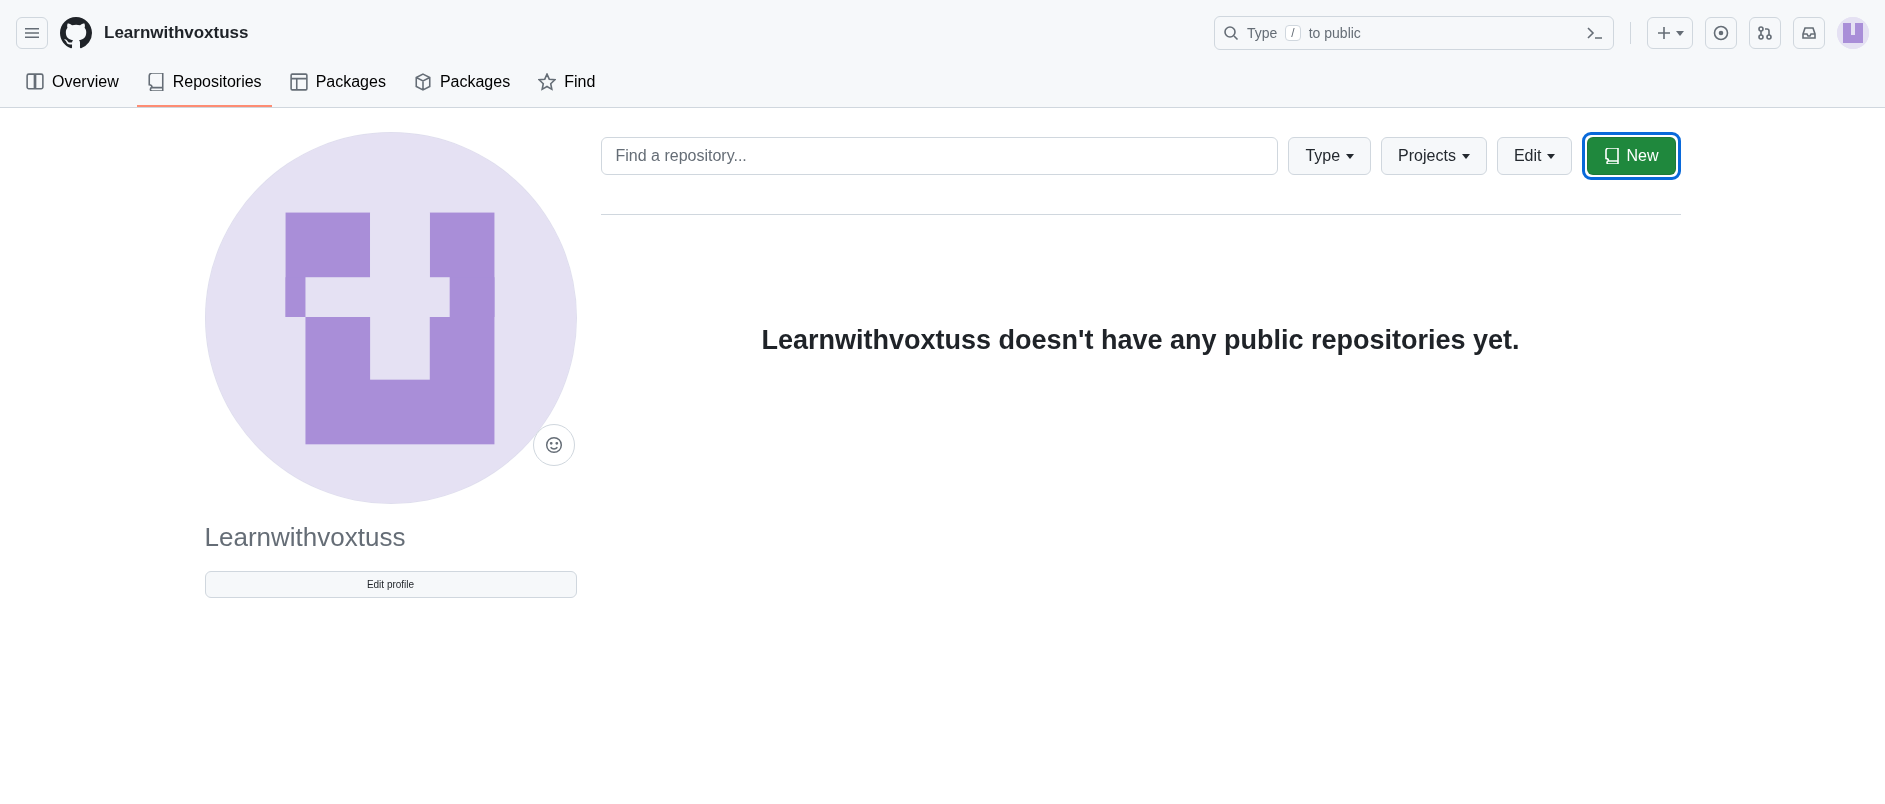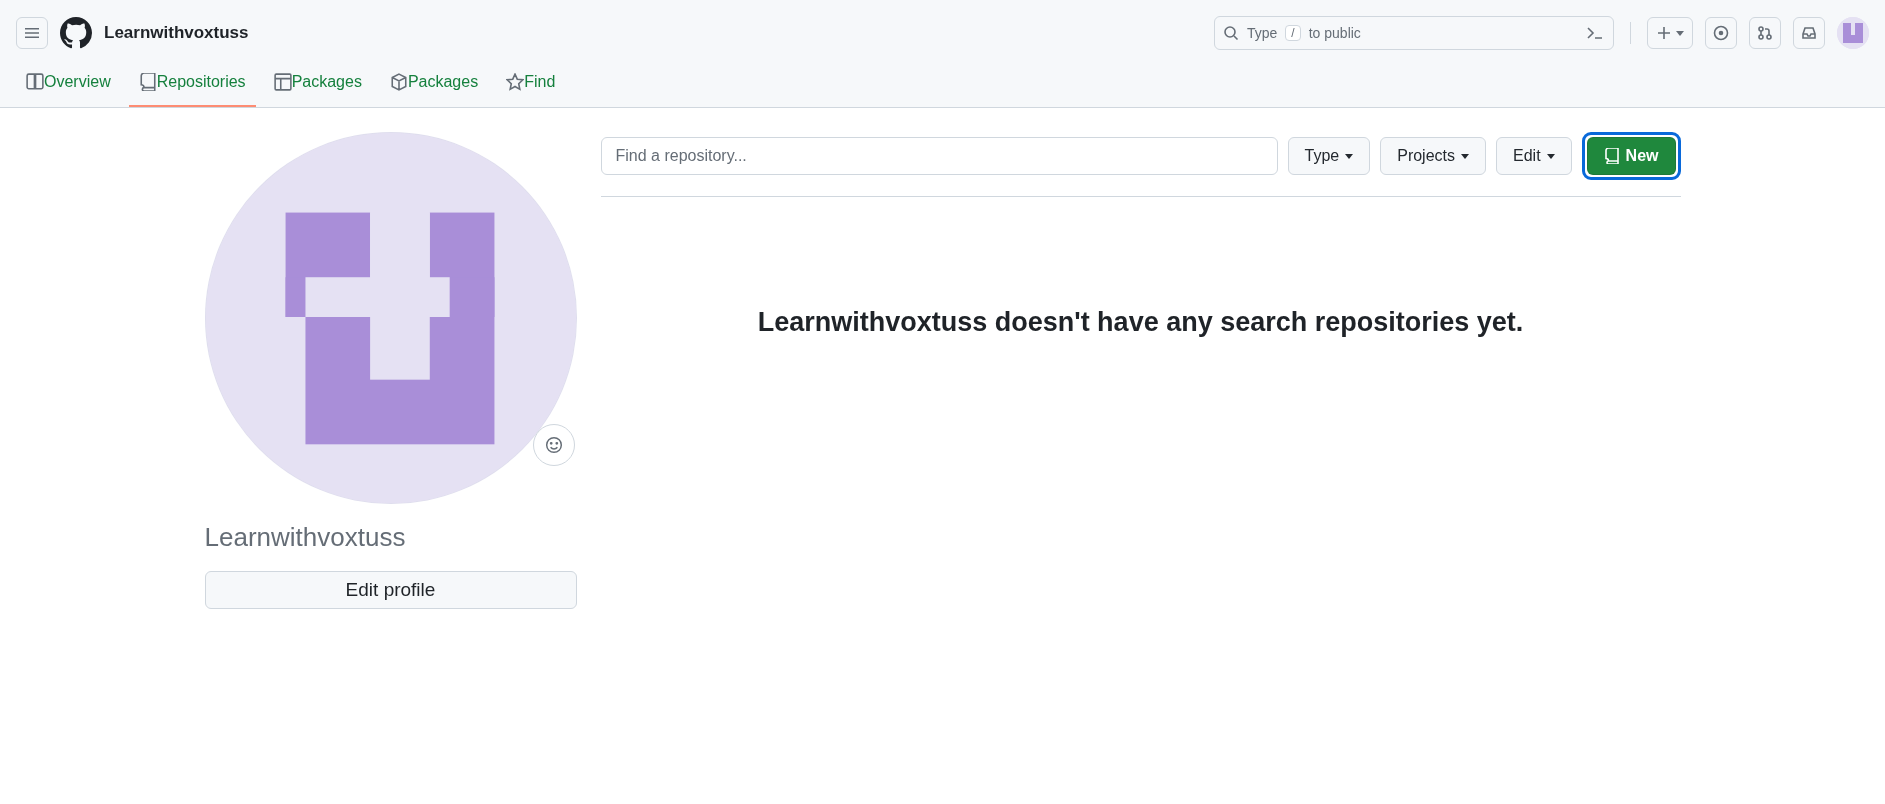--- a/index.html
+++ b/index.html
@@ -78,23 +78,23 @@
     cursor:pointer;
   }
   .nav-tabs {
     background:#f6f8fa;
     border-bottom:1px solid #d0d7de;
     display:flex;
     gap: 8px;
     padding: 12px 16px 0 16px;
   }
   .nav-tab {
-    display:flex; align-items:center; 
+    display:flex; align-items:center; gap:8px;
     padding: 10px 10px 14px;
-    color:#15803d;
+    color:#000000;
     font-size:16px;
     cursor:pointer;
     border-bottom: 2px solid transparent;
     position:relative;
   }
   .nav-tab.active {
     font-weight:400;
     border-bottom-color:#fd8c73;
   }
   .nav-tab svg { color:#656d76; }
@@ -138,30 +138,30 @@
     font-weight:300;
     margin-top: 18px;
   }
   .edit-profile-btn {
     margin-top: 18px;
     width:100%;
     padding: 7px 16px;
     border:1px solid #d0d7de;
     border-radius:6px;
     background:#f6f8fa;
-    font-size:19px;
+    font-size:10px;
     cursor:pointer;
     color:#1f2328;
   }
   .content { flex:1; }
   .filters {
     display:flex;
     gap:10px;
     align-items:center;
-    padding-bottom: 16px;
+    padding-bottom: 34px;
     border-bottom:1px solid #d0d7de;
   }
   .repo-search {
     flex:1;
     height:38px;
     border:1px solid #d0d7de;
     border-radius:6px;
     padding: 0 14px;
     font-size:16px;
     color:#1f2328;
@@ -179,21 +179,21 @@
     color:#24292f;
   }
   .new-btn {
     height:38px;
     border-radius:6px;
     background:#1f883d;
     color:#fff;
     border:1px solid rgba(31,35,40,0.15);
     padding:0 16px;
     font-size:16px;
-    font-weight:700;
+    font-weight:400;
     display:flex;align-items:center;gap:6px;
     cursor:pointer;
   }
   .new-btn-focus {
     border:3px solid #0969da;
     border-radius:9px;
     padding:2px;
   }
   .empty-msg {
     text-align:center;
@@ -386,15 +386,15 @@
       </button>
       <div class="new-btn-focus">
         <button class="new-btn">
           <svg width="16" height="16" viewBox="0 0 16 16" fill="none" stroke="#fff" stroke-width="1.6">
               <path d="M2 2.5A2.5 2.5 0 014.5 0H14v13H4.5A2.5 2.5 0 002 10.5zM4.5 13A1.5 1.5 0 003 14.5 1.5 1.5 0 004.5 16H14v-3z"></path>
             </svg>
           <span>New</span>
         </button>
       </div>
     </div>
-    <div class="empty-msg">Learnwithvoxtuss doesn't have any search repositories yet.</div>
+    <div class="empty-msg">Learnwithvoxtuss doesn't have any public repositories yet.</div>
   </div>
 </div>
 
 </body></html>

